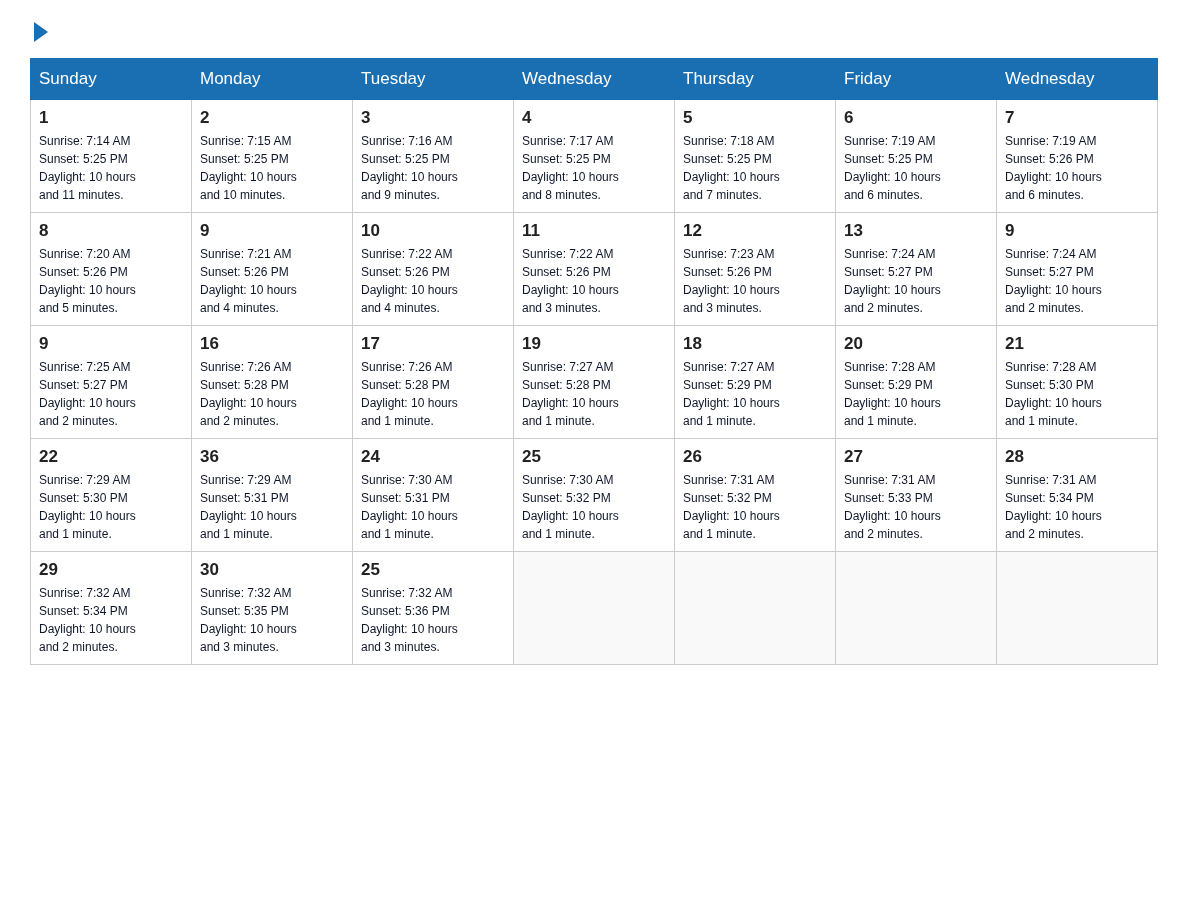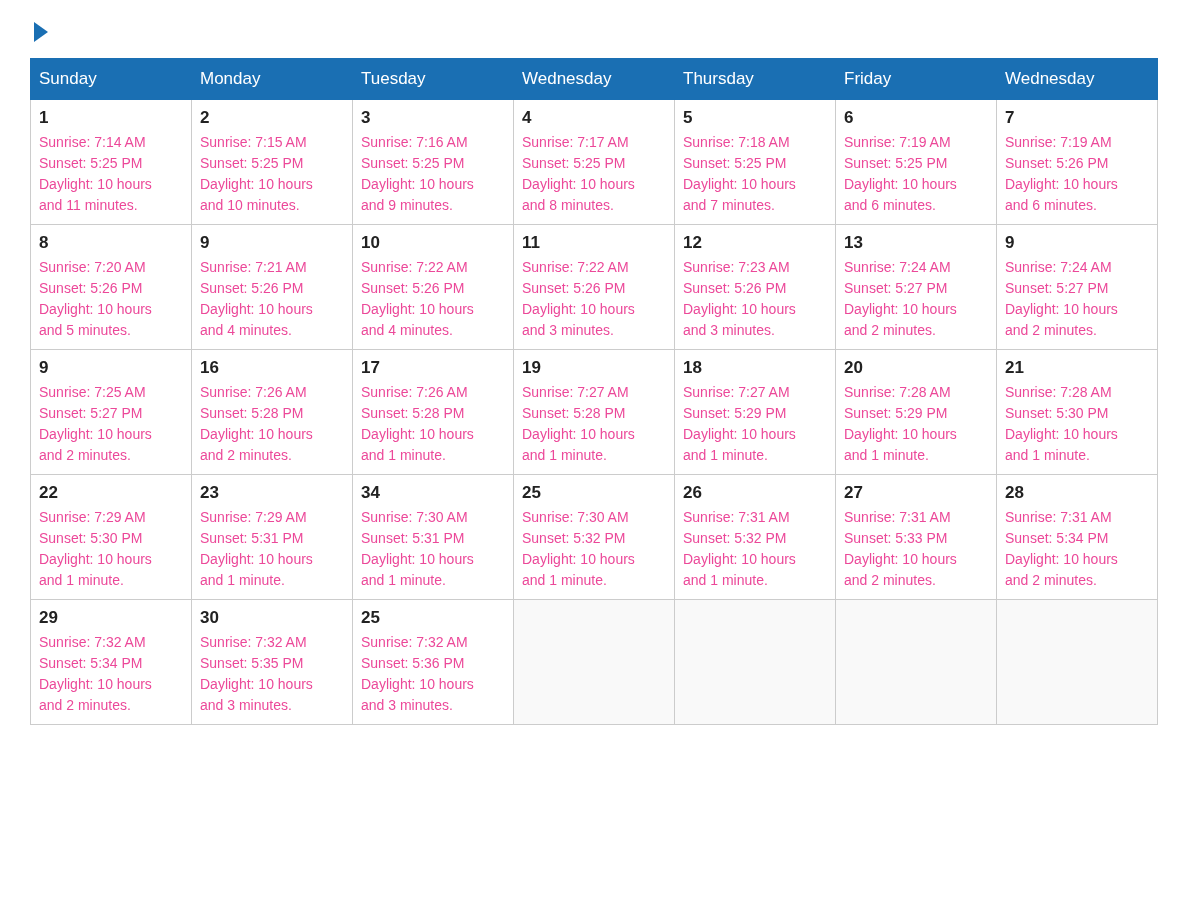--- a/index.html
+++ b/index.html
@@ -87,22 +87,22 @@
     .calendar tbody tr td.empty {
       background: #f9f9f9;
     }
     .day-number {
       font-size: 17px;
       font-weight: bold;
       color: #222;
       margin-bottom: 4px;
     }
     .day-info {
-      font-size: 14px;
-      color: #ec4899;
+      font-size: 12px;
+      color: #0f172a;
       line-height: 1.5;
     }
     .border-top-blue td {
       border-top: 2px solid #1a6fb3;
     }
   </style>
 </head>
 <body>
 
 <div class="header">
@@ -221,25 +221,25 @@
         <div class="day-number">21</div>
         <div class="day-info">Sunrise: 7:28 AM<br>Sunset: 5:30 PM<br>Daylight: 10 hours<br>and 1 minute.</div>
       </td>
       </tr>
       <tr class="border-top-blue">
         <td>
         <div class="day-number">22</div>
         <div class="day-info">Sunrise: 7:29 AM<br>Sunset: 5:30 PM<br>Daylight: 10 hours<br>and 1 minute.</div>
       </td>
         <td>
-        <div class="day-number">23</div>
+        <div class="day-number">36</div>
         <div class="day-info">Sunrise: 7:29 AM<br>Sunset: 5:31 PM<br>Daylight: 10 hours<br>and 1 minute.</div>
       </td>
         <td>
-        <div class="day-number">34</div>
+        <div class="day-number">24</div>
         <div class="day-info">Sunrise: 7:30 AM<br>Sunset: 5:31 PM<br>Daylight: 10 hours<br>and 1 minute.</div>
       </td>
         <td>
         <div class="day-number">25</div>
         <div class="day-info">Sunrise: 7:30 AM<br>Sunset: 5:32 PM<br>Daylight: 10 hours<br>and 1 minute.</div>
       </td>
         <td>
         <div class="day-number">26</div>
         <div class="day-info">Sunrise: 7:31 AM<br>Sunset: 5:32 PM<br>Daylight: 10 hours<br>and 1 minute.</div>
       </td>

